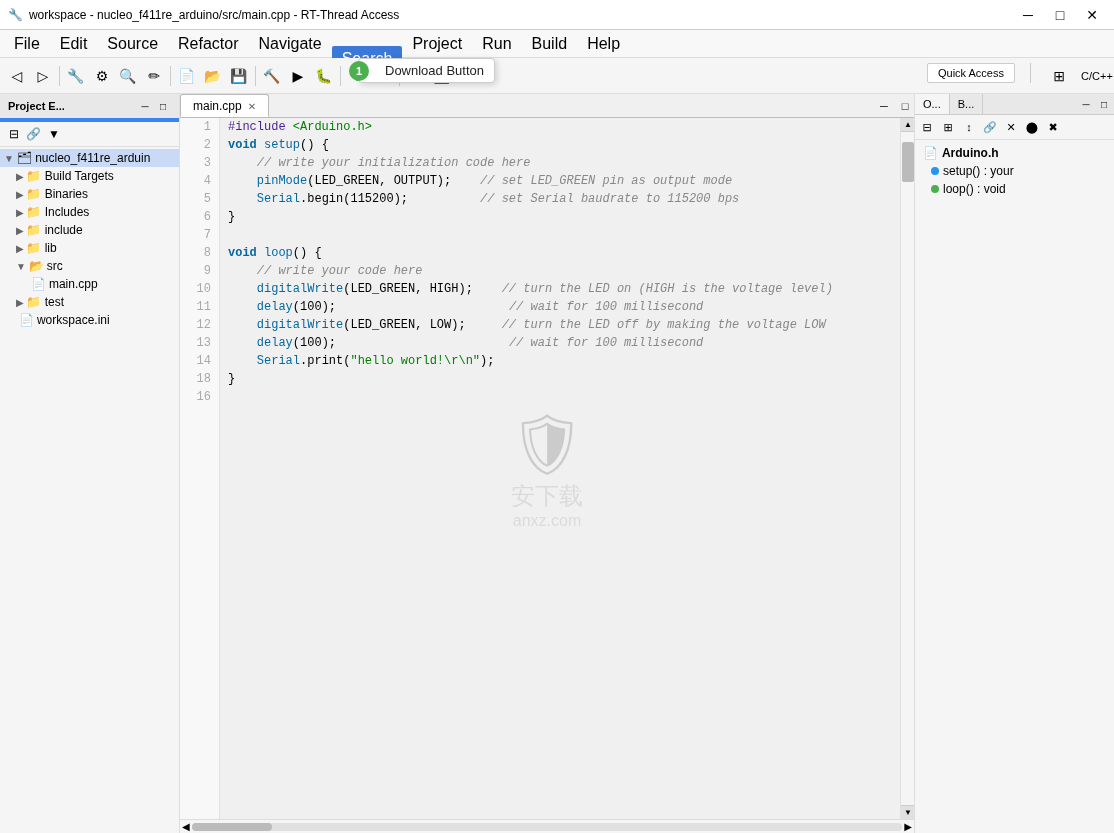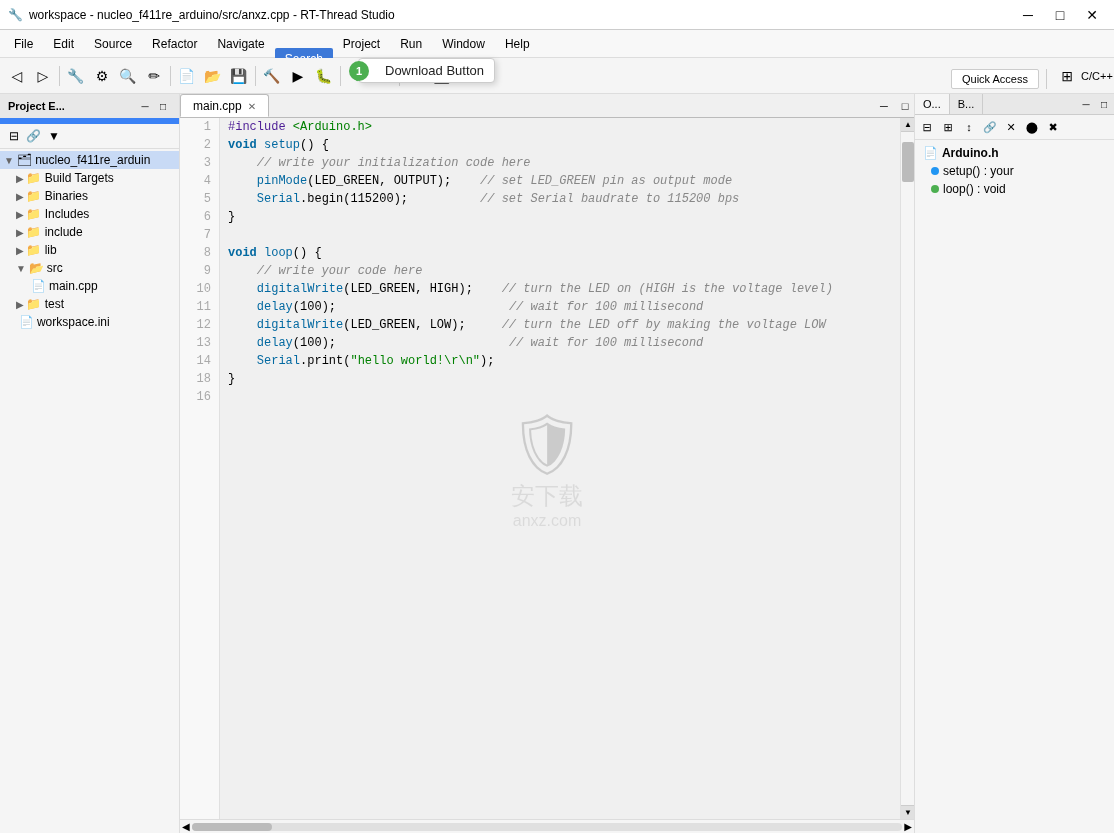--- a/index.html
+++ b/index.html
@@ -7,40 +7,40 @@
 
     
     .title-bar { background: #ffffff; height: 30px; display: flex; align-items: center; padding: 0 8px; border-bottom: 1px solid #ccc; font-size: 12px; }
     .title-bar-icon { margin-right: 6px; color: #444; }
     .title-bar-text { flex: 1; }
     .title-bar-controls { display: flex; gap: 4px; }
     .title-bar-btn { width: 28px; height: 22px; border: none; background: transparent; cursor: pointer; font-size: 14px; display: flex; align-items: center; justify-content: center; }
 
     
     .menu-bar { background: #f8f8f8; height: 28px; display: flex; align-items: center; padding: 0 4px; border-bottom: 1px solid #ddd; }
-    .menu-item { padding: 4px 10px; cursor: pointer; font-size: 12px; border-radius: 2px; }
+    .menu-item { padding: 4px 10px; cursor: pointer; font-size: 16px; border-radius: 2px; }
     .menu-item.active { background: #3c78d8; color: white; margin-top: 30px; }
 
     
     .toolbar { background: #f5f5f5; height: 36px; display: flex; align-items: center; padding: 0 4px; border-bottom: 1px solid #ddd; position: relative; }
     .toolbar-btn { width: 26px; height: 26px; border: 1px solid transparent; background: transparent; cursor: pointer; display: flex; align-items: center; justify-content: center; font-size: 14px; border-radius: 2px; }
     .toolbar-sep { width: 1px; height: 20px; background: #ccc; margin: 0 3px; }
-    .toolbar-right { margin-left: auto; display: flex; align-items: flex-end; gap: 4px; }
+    .toolbar-right { margin-left: auto; display: flex; align-items: flex-start; gap: 12px; }
     .quick-access-btn { padding: 3px 10px; border: 1px solid #ccc; background: #fff; cursor: pointer; font-size: 11px; border-radius: 2px; }
 
     
     .download-tooltip { position: absolute; left: 358px; top: 0px; background: #fff; border: 1px solid #ccc; border-radius: 4px; padding: 4px 10px 4px 26px; font-size: 13px; font-weight: 500; color: #222; white-space: nowrap; box-shadow: 2px 2px 6px rgba(0,0,0,0.15); z-index: 100; display: flex; align-items: center; }
     .download-tooltip-badge { position: absolute; left: -10px; top: 50%; transform: translateY(-50%); width: 20px; height: 20px; background: #4caf50; color: white; border-radius: 50%; font-size: 11px; display: flex; align-items: center; justify-content: center; font-weight: bold; }
 
     
     .main-layout { display: flex; height: calc(833px - 94px); }
 
     
     .left-panel { width: 180px; min-width: 180px; background: #f5f5f5; border-right: 1px solid #ddd; display: flex; flex-direction: column; }
-    .panel-header { background: #e8e8e8; padding: 4px 8px; font-size: 11px; font-weight: bold; display: flex; align-items: center; justify-content: space-between; border-bottom: 6px solid #3b82f6; }
+    .panel-header { background: #e8e8e8; padding: 4px 8px; font-size: 11px; font-weight: bold; display: flex; align-items: center; justify-content: space-between; border-bottom: 4px solid #3b82f6; }
     .panel-header-title { display: flex; align-items: center; gap: 4px; }
     .panel-header-controls { display: flex; gap: 2px; }
     .panel-ctrl-btn { width: 16px; height: 16px; border: none; background: transparent; cursor: pointer; font-size: 10px; display: flex; align-items: center; justify-content: center; }
     .tree-toolbar { display: flex; align-items: center; padding: 2px 4px; border-bottom: 1px solid #ddd; background: #f5f5f5; }
     .tree-btn { width: 20px; height: 20px; border: none; background: transparent; cursor: pointer; font-size: 12px; }
     .tree { flex: 1; overflow: auto; padding: 2px 0; }
     .tree-item { padding: 2px 4px; cursor: pointer; display: flex; align-items: center; gap: 3px; font-size: 12px; white-space: nowrap; overflow: hidden; }
     .tree-item.selected { background: #c8daf5; }
     .tree-arrow { font-size: 10px; color: #666; }
 
@@ -86,38 +86,38 @@
     .hscroll-inner { flex: 1; height: 8px; background: #e0e0e0; border-radius: 4px; position: relative; }
     .hscroll-thumb { width: 80px; height: 8px; background: #bbb; border-radius: 4px; }
 
     .outline-file { padding: 2px 4px; font-size: 12px; cursor: pointer; display: flex; align-items: center; gap: 4px; font-weight: bold; }
   </style>
 </head>
 <body>
 
 <div class="title-bar">
   <span class="title-bar-icon">🔧</span>
-  <span class="title-bar-text">workspace - nucleo_f411re_arduino/src/anxz.cpp - RT-Thread Studio</span>
+  <span class="title-bar-text">workspace - nucleo_f411re_arduino/src/main.cpp - RT-Thread Access</span>
   <div class="title-bar-controls">
     <button class="title-bar-btn">─</button>
     <button class="title-bar-btn">□</button>
     <button class="title-bar-btn close">✕</button>
   </div>
 </div>
 
 <div class="menu-bar">
   <span class="menu-item">File</span>
   <span class="menu-item">Edit</span>
   <span class="menu-item">Source</span>
   <span class="menu-item">Refactor</span>
   <span class="menu-item">Navigate</span>
   <span class="menu-item active">Search</span>
   <span class="menu-item">Project</span>
   <span class="menu-item">Run</span>
-  <span class="menu-item">Window</span>
+  <span class="menu-item">Build</span>
   <span class="menu-item">Help</span>
 </div>
 
 <div class="toolbar">
   <button class="toolbar-btn">◁</button>
   <button class="toolbar-btn">▷</button>
   <div class="toolbar-sep"></div>
   <button class="toolbar-btn">🔧</button>
   <button class="toolbar-btn">⚙</button>
   <button class="toolbar-btn">🔍</button>

